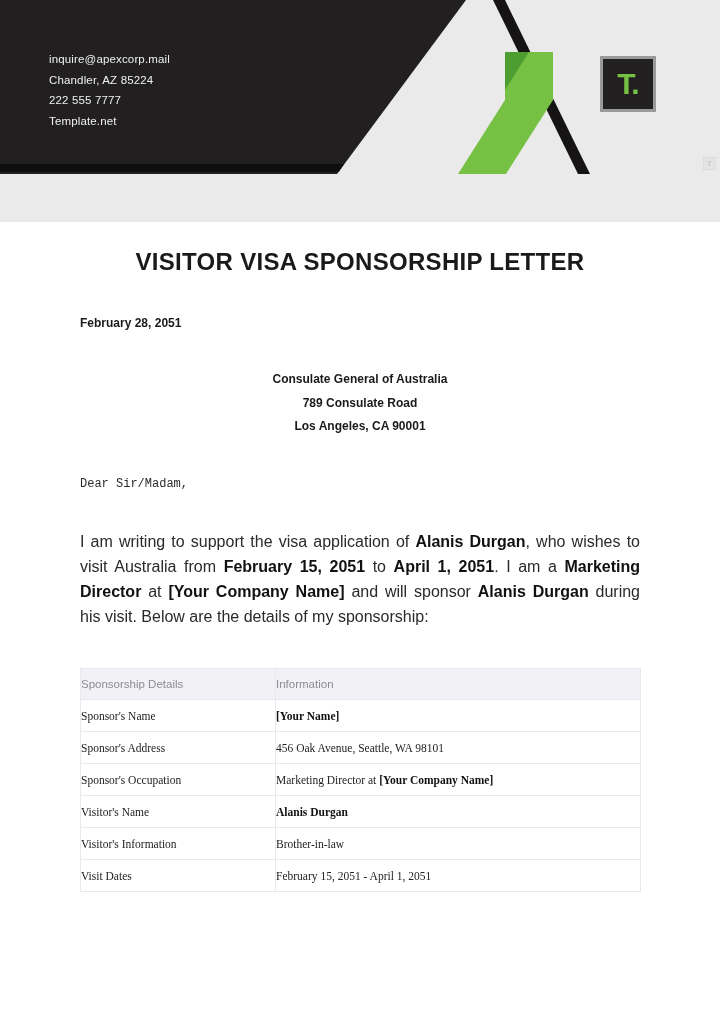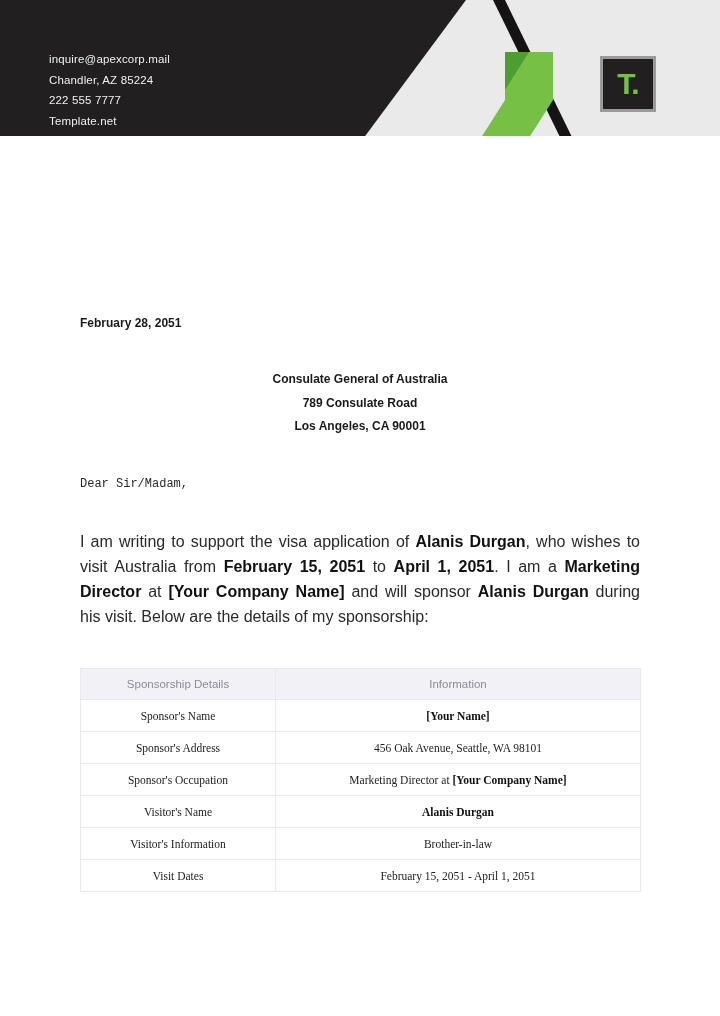--- a/index.html
+++ b/index.html
@@ -20,21 +20,21 @@
     background: #ffffff;
     overflow: hidden;
   }
 
   
   .header {
     position: absolute;
     top: 0;
     left: 0;
     width: 720px;
-    height: 136px;
+    height: 222px;
     background: #eaeaea;
     overflow: hidden;
   }
   .header-dark {
     position: absolute;
     top: 0;
     left: 0;
     width: 100%;
     height: 100%;
     background: #211f1f;
@@ -198,21 +198,21 @@
     width: 560px;
     border-collapse: collapse;
     table-layout: fixed;
   }
   .details-table th,
   .details-table td {
     border: 1px solid #e8e8ee;
     padding: 0;
     height: 31px;
     vertical-align: middle;
-    text-align: center;
+    text-align: left;
     font-size: 11.5px;
     font-weight: normal;
   }
   .details-table thead th {
     background: #f2f2f6;
     color: #8b8b96;
     height: 30px;
   }
   .details-table col.c1 { width: 195px; }
   .details-table col.c2 { width: 365px; }
@@ -242,20 +242,21 @@
       <span class="contact-line">Template.net</span>
     </div>
 
     <div class="logo-box">
       <span class="logo-glyph">T.</span>
     </div>
 
     <div class="corner-badge">T</div>
   </div>
 
+  <div class="doc-title">VISITOR VISA SPONSORSHIP LETTER</div>
 
   <div class="content">
     <p class="date-line">February 28, 2051</p>
 
     <div class="recipient">
       <span>Consulate General of Australia</span>
       <span>789 Consulate Road</span>
       <span>Los Angeles, CA 90001</span>
     </div>
 

